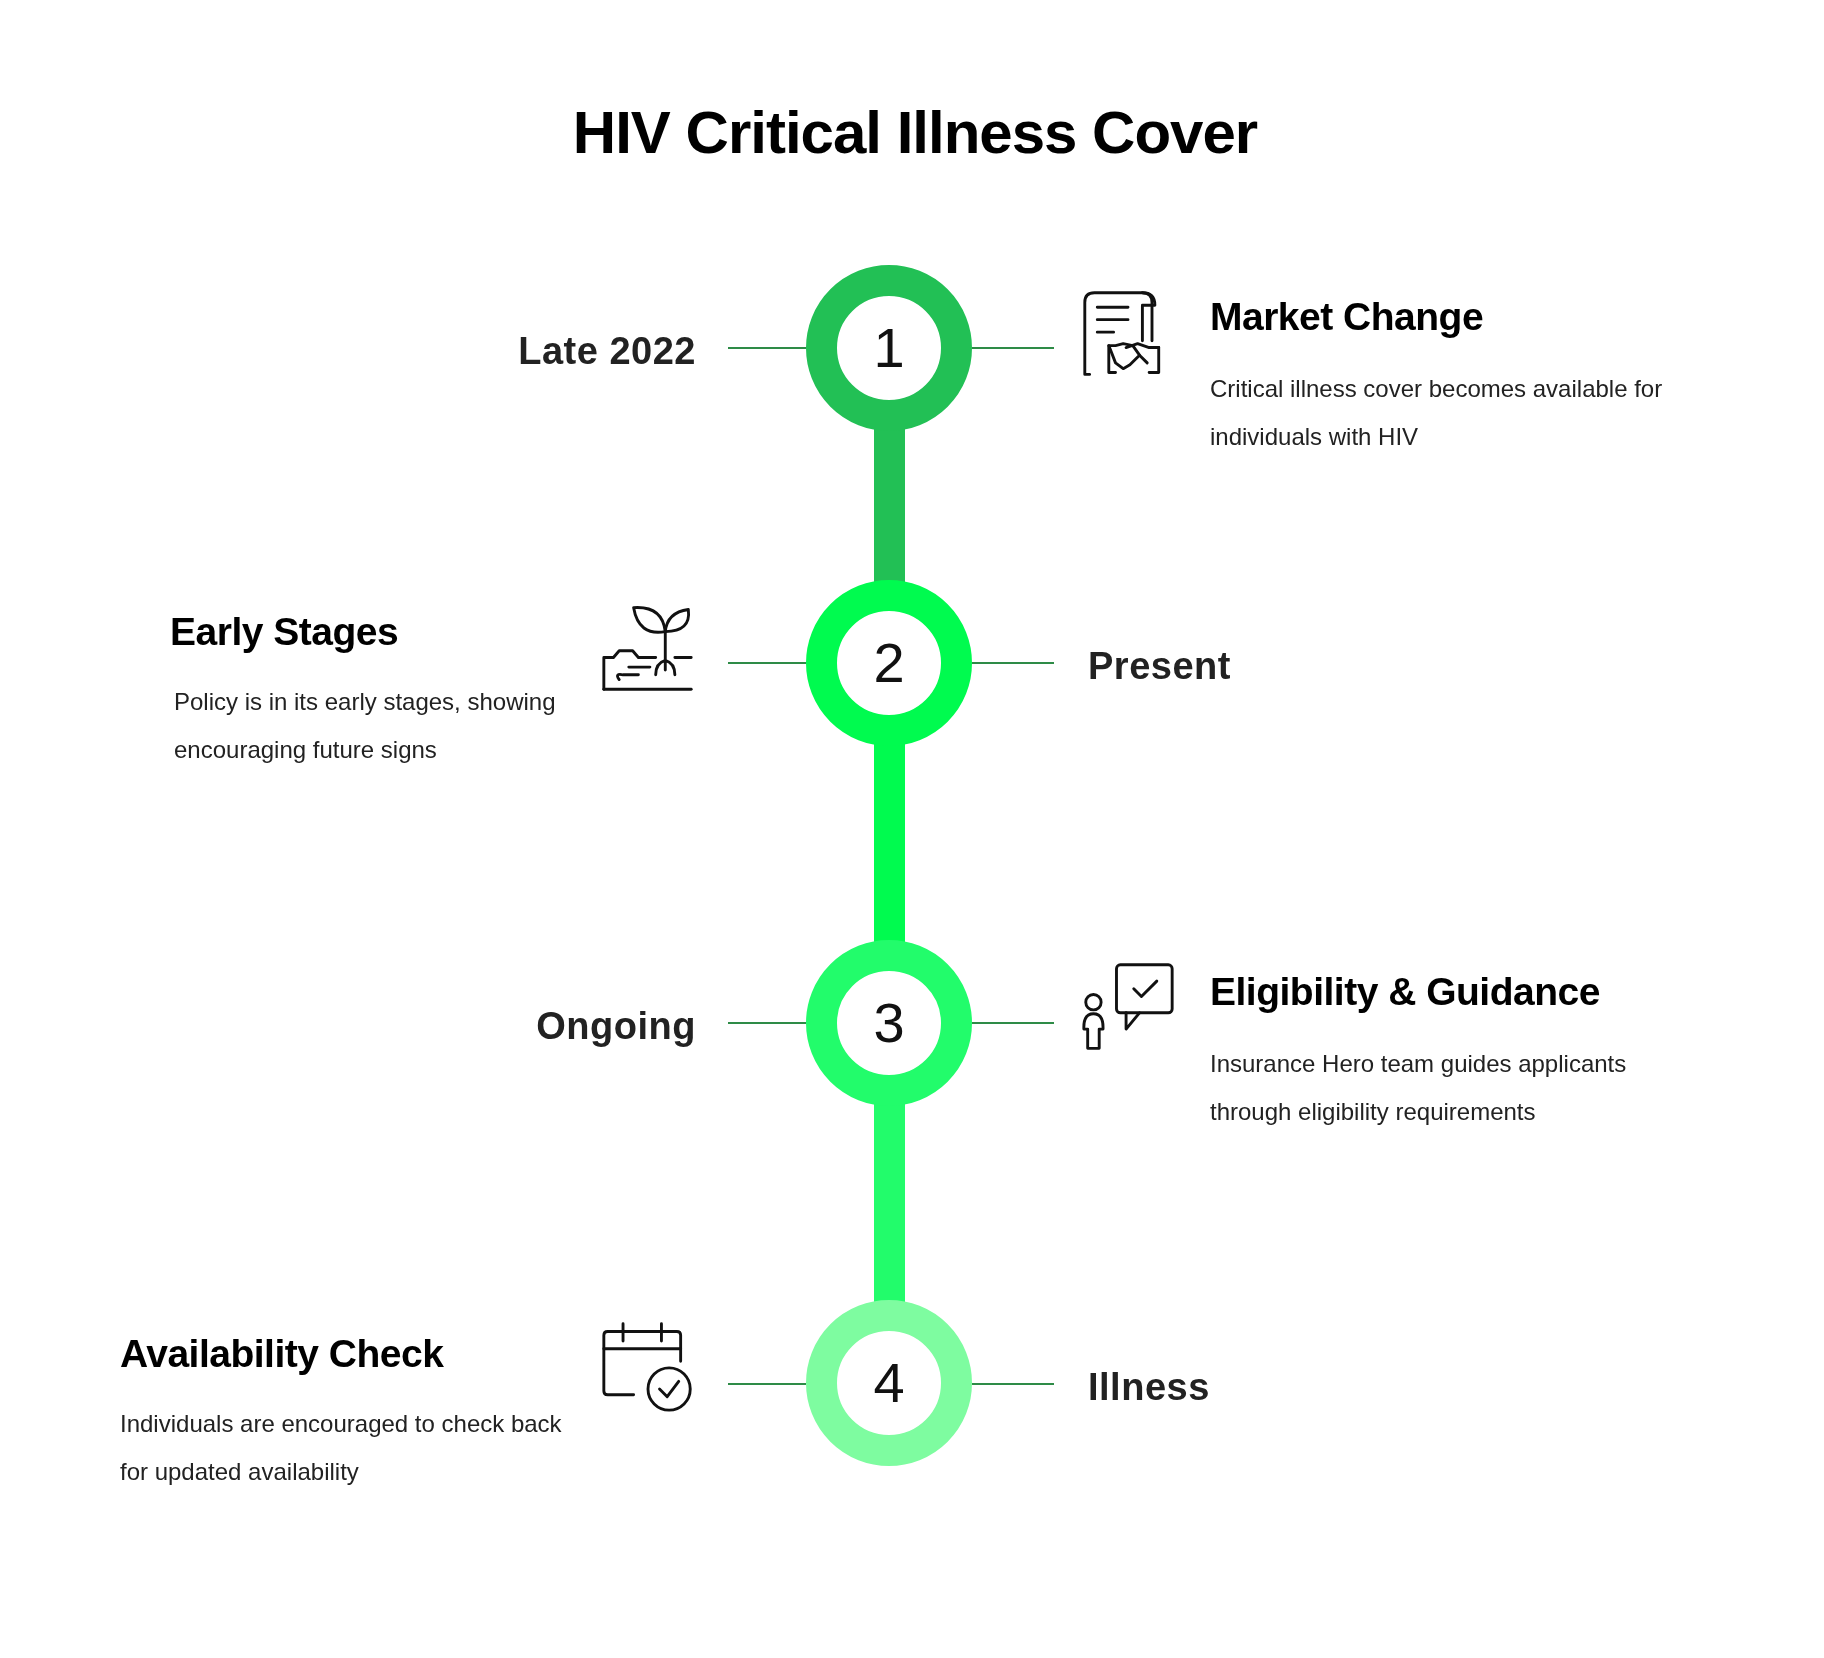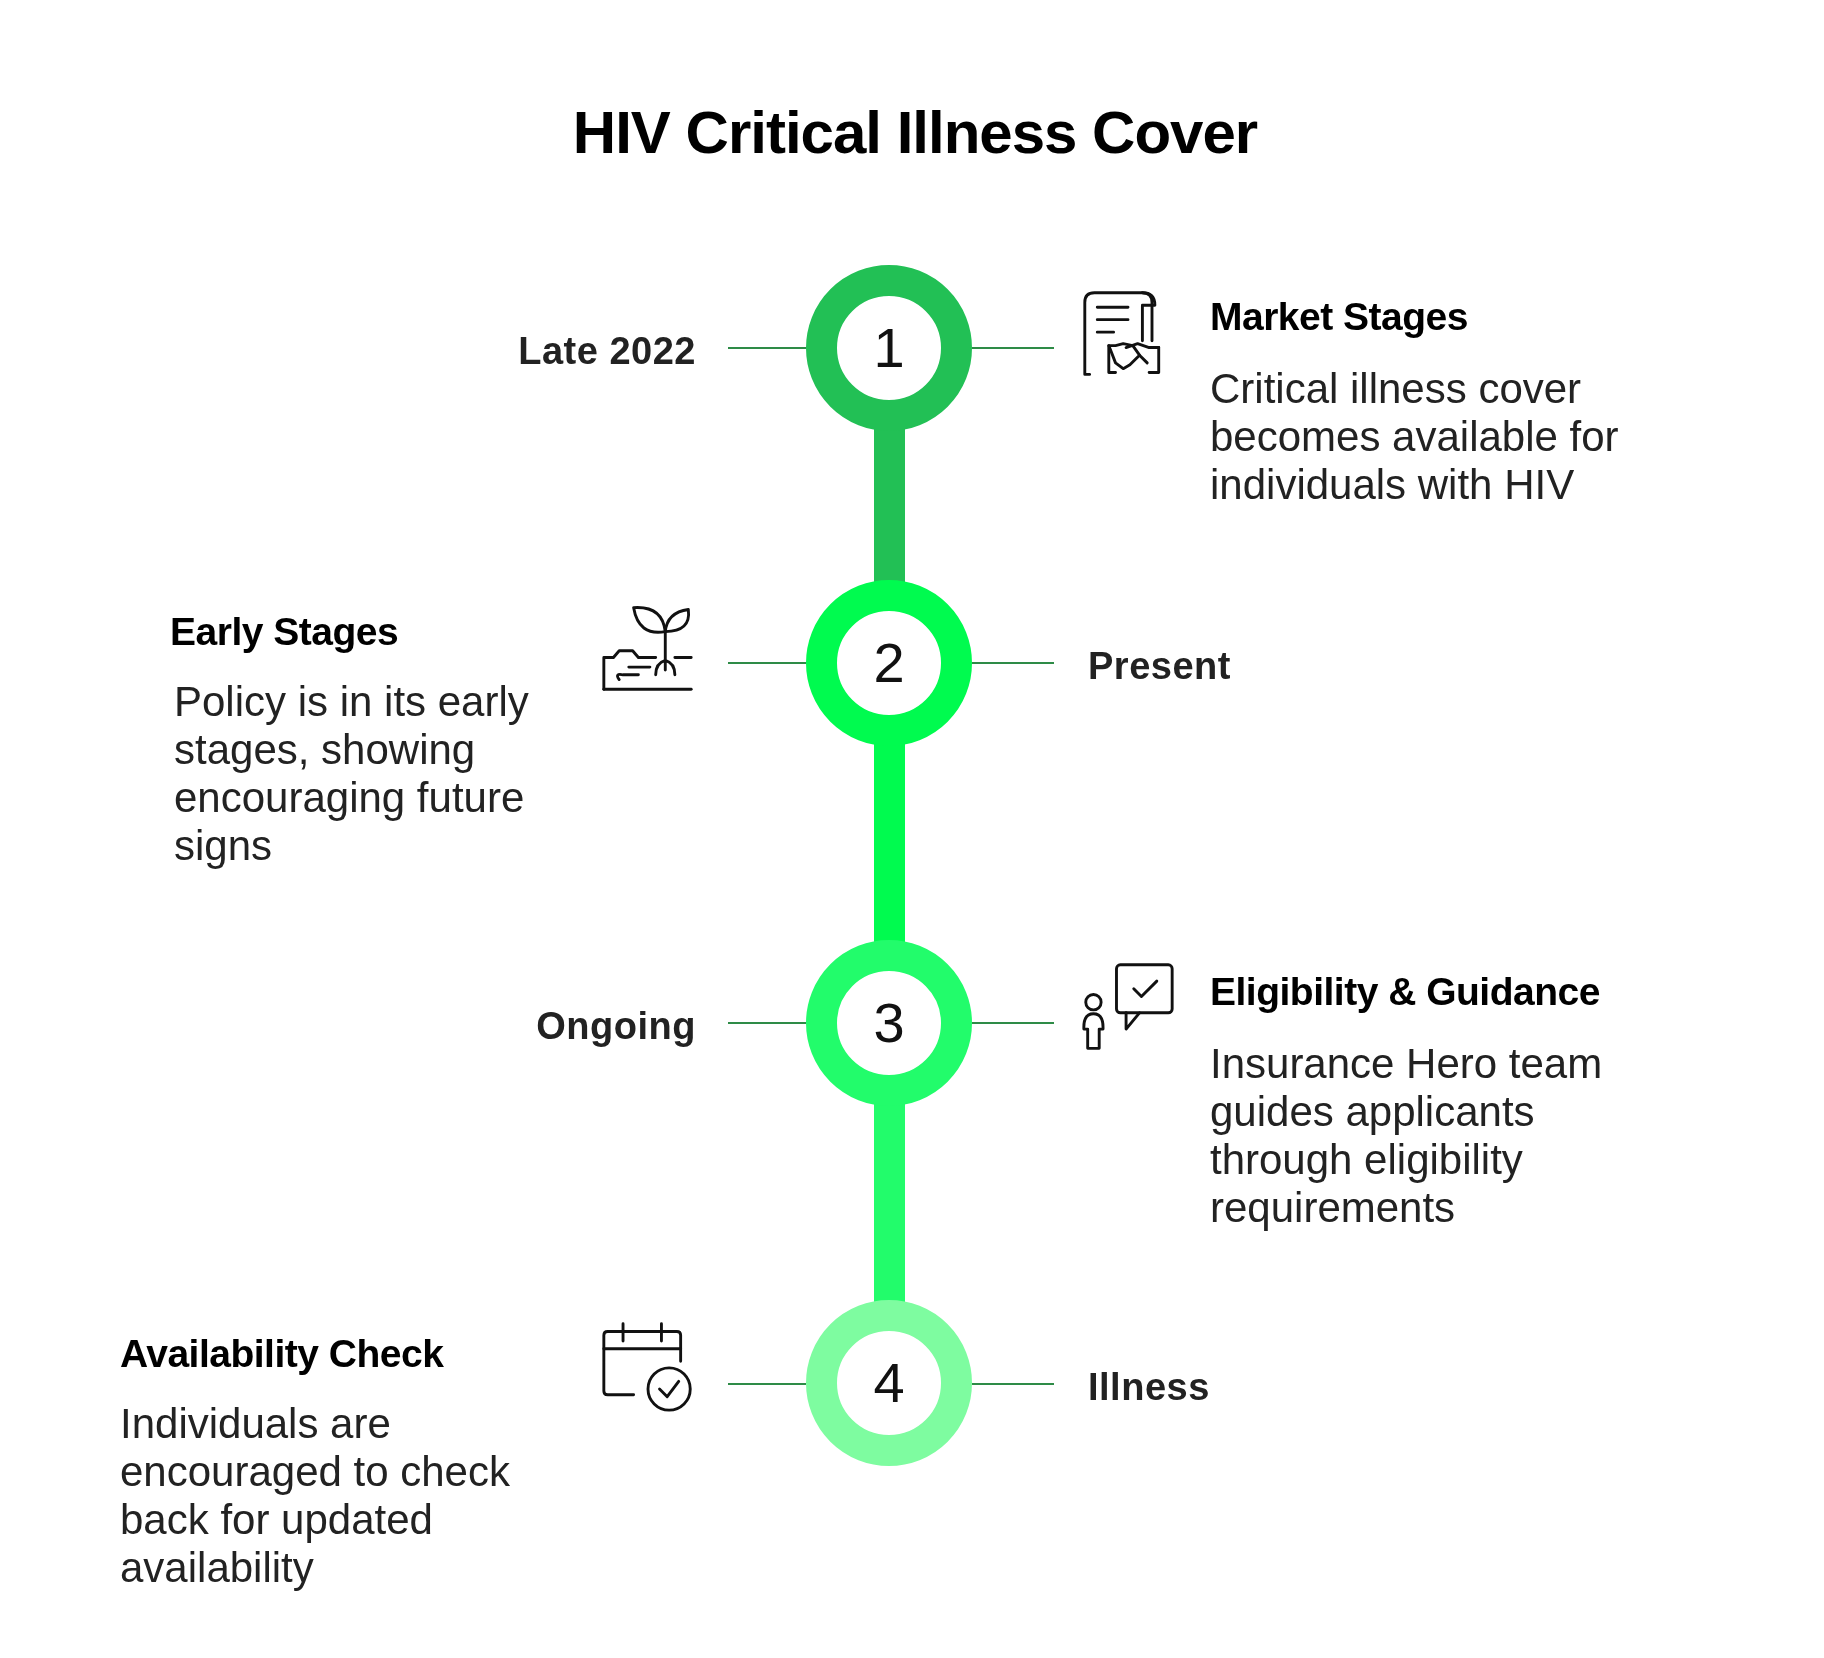--- a/index.html
+++ b/index.html
@@ -9,21 +9,21 @@
            font-size: 60px; font-weight: bold; letter-spacing: -1px; color: #000; }
   .spine { position: absolute; left: 874px; width: 31px; }
   .node { position: absolute; width: 166px; height: 166px; border-radius: 50%;
           box-sizing: border-box; background: #fff; border-width: 31px; border-style: solid;
           display: flex; align-items: center; justify-content: center; }
   .node span { font-size: 56px; font-weight: normal; color: #111; line-height: 1; }
   .tick { position: absolute; height: 2px; background: #2e8b47; }
   .date { position: absolute; font-size: 38px; font-weight: bold; color: #222; letter-spacing: 0.5px; }
   .date.left { text-align: right; width: 300px; }
   .head { position: absolute; font-size: 39px; font-weight: bold; color: #000; letter-spacing: -0.5px; }
-  .desc { position: absolute; font-size: 42px; line-height: 48px; color: #222; font-weight: normal; }
+  .desc { position: absolute; font-size: 24px; line-height: 48px; color: #222; font-weight: normal; }
   .right { text-align: left; }
   .icon { position: absolute; width: 96px; height: 96px; }
   .icon svg { width: 100%; height: 100%; }
 </style>
 </head>
 <body>
 
 <div class="title">HIV Critical Illness Cover</div>
 
 <div class="spine" style="top:425px;height:160px;background:#22c055;"></div>
@@ -40,21 +40,21 @@
   <div class="icon" style="left:1080px;top:288px;">
     <svg viewBox="0 0 100 100" fill="none" stroke="#111" stroke-width="3" stroke-linecap="round" stroke-linejoin="round">
       <path d="M10 90 H5 V15 Q5 5 15 5 H65 Q75 5 75 15 V55"></path>
       <path d="M65 5 Q78 5 78 18 H65 V55"></path>
       <path d="M18 20 H50 M18 33 H50 M18 46 H35"></path>
       <path d="M30 60 H37 L45 58 L55 60 L62 70 L52 80 L45 84 L37 78 Z"></path>
       <path d="M48 62 L60 58 L72 62 H82"></path>
       <path d="M30 88 H37 M30 60 V88 M82 62 V88 M72 88 H82 M62 70 L70 78"></path>
     </svg>
   </div>
-  <div class="head" style="left:1210px;top:295px;">Market Stages</div>
+  <div class="head" style="left:1210px;top:295px;">Market Change</div>
   <div class="desc" style="left:1210px;top:365px;width:470px;">Critical illness cover becomes available for individuals with HIV</div>
 </div>
 
 <div>
   <div class="tick" style="left:728px;width:78px;top:662px;"></div>
   <div class="tick" style="left:972px;width:82px;top:662px;"></div>
   <div class="node" style="left:806px;top:580px;border-color:#00fb4f;">
     <span>2</span>
   </div>
   <div class="date" style="left:1088px;top:645px;">Present</div>

